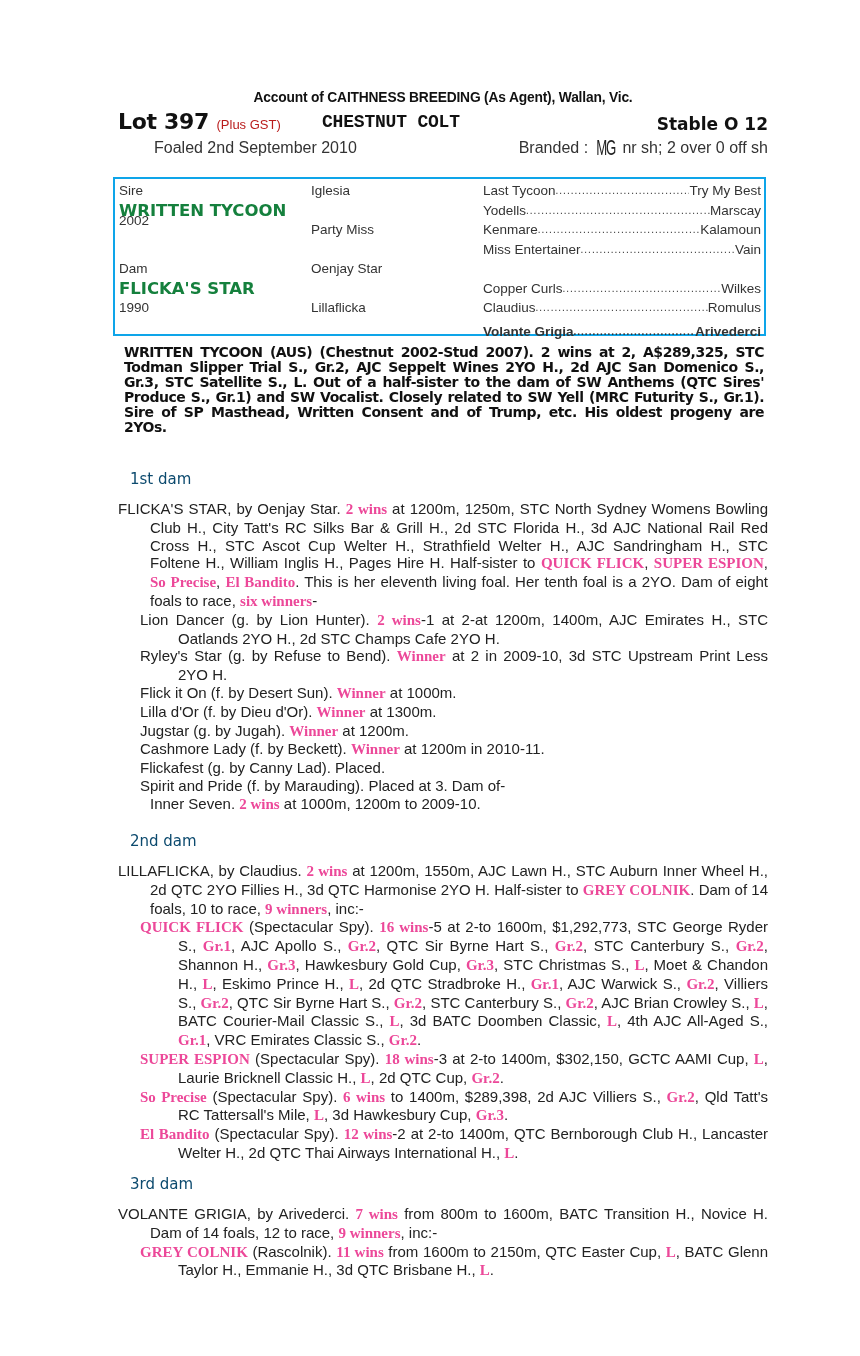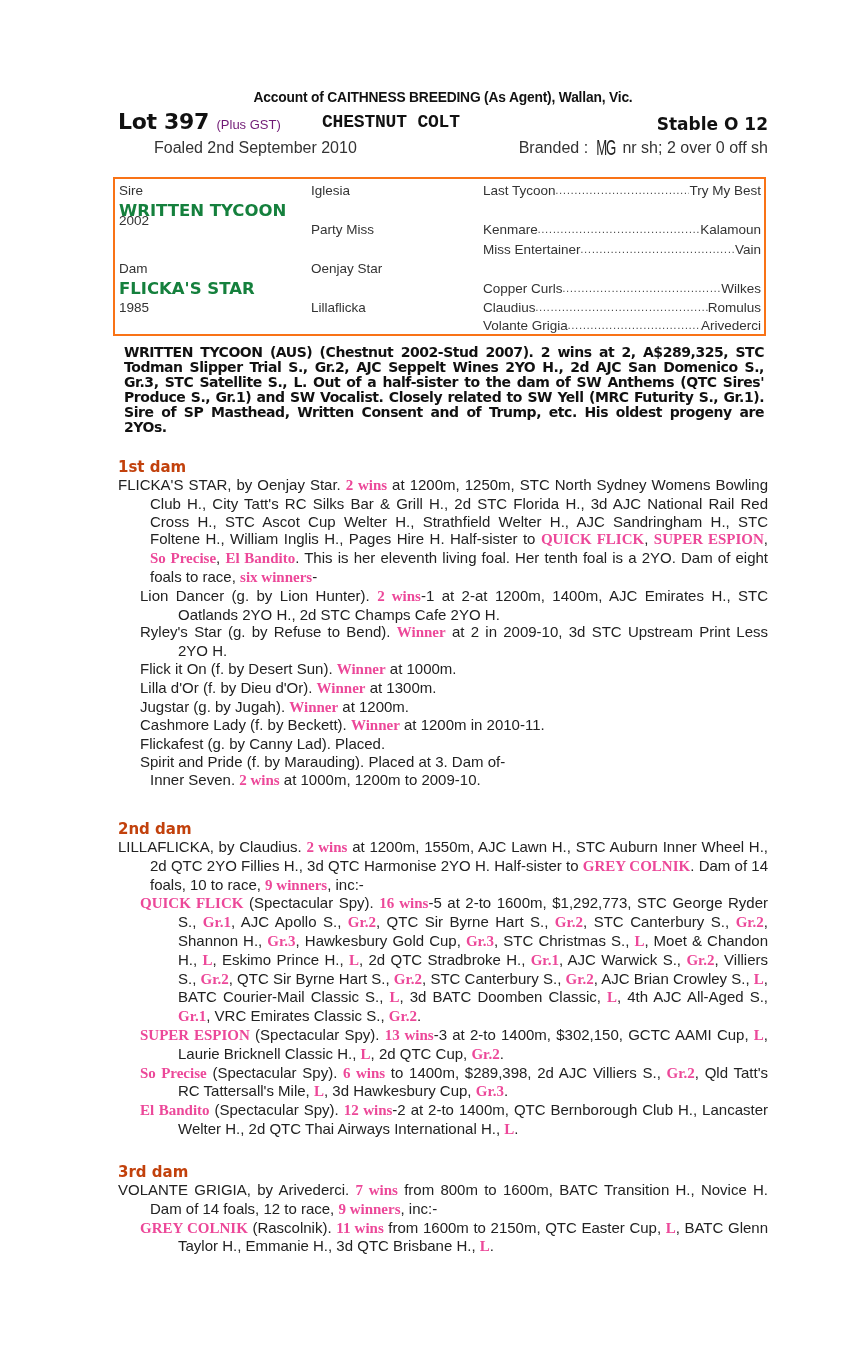--- a/index.html
+++ b/index.html
@@ -1,41 +1,41 @@
 <!DOCTYPE html>
 <html><head>
 <meta charset="utf-8">
 <style>
   html, body { margin: 0; padding: 0; background: #ffffff; }
   body { width: 860px; height: 1356px; position: relative; color: #111; font-family: "Liberation Sans", sans-serif; }
   .page { position: absolute; left: 118px; top: 88px; width: 650px; }
   .account { text-align: center; font-family: "Liberation Sans", sans-serif; font-weight: bold; font-size: 15px; letter-spacing: -0.2px; transform: scaleX(0.92); transform-origin: center; margin: 0 0 2px 0; height: 18px; line-height: 18px; }
   .lotline { position: relative; height: 28px; }
   .lot { position: absolute; left: 0; top: 0; font-family: "DejaVu Sans", sans-serif; font-weight: bold; font-size: 22px; line-height: 28px; letter-spacing: -0.3px; }
-  .lot .gst { font-family: "Liberation Sans", sans-serif; font-weight: normal; font-size: 13px; color: #701a75; letter-spacing: 0; }
+  .lot .gst { font-family: "Liberation Sans", sans-serif; font-weight: normal; font-size: 13px; color: #b91c1c; letter-spacing: 0; }
   .colt { position: absolute; left: 204px; top: 0; font-family: Liberation Mono, monospace; font-weight: bold; font-size: 18px; line-height: 28px; letter-spacing: -0.2px; }
   .stable { position: absolute; right: 0; top: 2px; font-family: "DejaVu Sans", sans-serif; font-weight: bold; font-size: 17px; line-height: 28px; }
   .foaled-line { position: relative; height: 24px; font-size: 16px; color: #333; line-height: 24px; margin-left: 36px; }
   .foaled { position: absolute; left: 0; top: 0; }
   .branded { position: absolute; right: 0; top: 0; }
   .brand-mark { display: inline-block; font-size: 22px; transform: scaleX(0.6); letter-spacing: -2px; line-height: 16px; vertical-align: -2px; margin: 0 -3px; color: #222; }
 
-  .ped { position: absolute; left: -5px; top: 89px; width: 653px; height: 159px; border: 2px solid #f97316; box-sizing: border-box; font-size: 13.5px; color: #333; }
+  .ped { position: absolute; left: -5px; top: 89px; width: 653px; height: 159px; border: 2px solid #0ea5e9; box-sizing: border-box; font-size: 13.5px; color: #333; }
   .ped .cell { position: absolute; line-height: 19.5px; white-space: nowrap; }
   .ped .big { font-family: "DejaVu Sans", sans-serif; font-weight: bold; font-size: 16.5px; color: #15803d; }
   .ped .gp { position: absolute; left: 368px; width: 278px; display: flex; line-height: 19.5px; }
   .ped .gp .l { white-space: nowrap; }
   .ped .gp .dots { flex: 1; overflow: hidden; white-space: nowrap; letter-spacing: 1px; font-size: 10px; line-height: 19.5px; }
   .ped .gp .dots::before { content: "................................................................................................................"; }
   .ped .gp .r { white-space: nowrap; }
 
   .sireblurb { position: absolute; left: 6px; top: 257px; width: 640px; font-family: "DejaVu Sans", sans-serif; font-weight: bold; font-size: 14px; line-height: 15px; text-align: justify; letter-spacing: -0.45px; transform: scaleX(1.0); }
 
   .section { position: absolute; left: 0; width: 650px; font-size: 15px; line-height: 17.8px; color: #222; }
-  .section h3 { margin: 0; font-family: "DejaVu Sans", sans-serif; font-weight: bold; font-size: 15px; line-height: 18px; color: #c2410c; }
+  .section h3 { margin: 12px; font-family: "DejaVu Sans", sans-serif; font-weight: normal; font-size: 15px; line-height: 18px; color: #0c4a6e; }
   .para { text-align: justify; }
   .hang { padding-left: 32px; text-indent: -32px; }
   .prod { padding-left: 60px; text-indent: -38px; }
   .prod2 { padding-left: 32px; text-indent: 0; }
   b, .b { font-family: Liberation Serif, serif; font-weight: bold; color: #ec4899; }
 </style>
 </head>
 <body>
 
 <div class="page">
@@ -58,31 +58,36 @@
       <span>nr sh; 2 over 0 off sh</span>
     </span>
   </div>
 
   <div class="ped">
     <div class="cell" style="left:4px;top:2px;">Sire</div>
     <div class="cell big" style="left:4px;top:22px;">WRITTEN TYCOON</div>
     <div class="cell" style="left:4px;top:32px;">2002</div>
     <div class="cell" style="left:4px;top:80px;">Dam</div>
     <div class="cell big" style="left:4px;top:100px;">FLICKA'S STAR</div>
-    <div class="cell" style="left:4px;top:119px;">1985</div>
+    <div class="cell" style="left:4px;top:119px;">1990</div>
 
     <div class="cell" style="left:196px;top:2px;">Iglesia</div>
     <div class="cell" style="left:196px;top:41px;">Party Miss</div>
     <div class="cell" style="left:196px;top:80px;">Oenjay Star</div>
     <div class="cell" style="left:196px;top:119px;">Lillaflicka</div>
 
     <div class="gp" style="top:2px;">
         <span class="l">Last Tycoon</span>
         <span class="dots"></span>
         <span class="r">Try My Best</span>
+      </div>
+    <div class="gp" style="top:21.5px;">
+        <span class="l">Yodells</span>
+        <span class="dots"></span>
+        <span class="r">Marscay</span>
       </div>
     <div class="gp" style="top:41px;">
         <span class="l">Kenmare</span>
         <span class="dots"></span>
         <span class="r">Kalamoun</span>
       </div>
     <div class="gp" style="top:60.5px;">
         <span class="l">Miss Entertainer</span>
         <span class="dots"></span>
         <span class="r">Vain</span>
@@ -90,21 +95,21 @@
     <div class="gp" style="top:99.5px;">
         <span class="l">Copper Curls</span>
         <span class="dots"></span>
         <span class="r">Wilkes</span>
       </div>
     <div class="gp" style="top:119px;">
         <span class="l">Claudius</span>
         <span class="dots"></span>
         <span class="r">Romulus</span>
       </div>
-    <div class="gp" style="top:137px;">
+    <div class="gp" style="top:143px;font-weight:bold;">
         <span class="l">Volante Grigia</span>
         <span class="dots"></span>
         <span class="r">Arivederci</span>
       </div>
   </div>
 
   <div class="sireblurb">WRITTEN TYCOON (AUS) (Chestnut 2002-Stud 2007). 2 wins at 2, A$289,325, STC Todman Slipper Trial S., Gr.2, AJC Seppelt Wines 2YO H., 2d AJC San Domenico S., Gr.3, STC Satellite S., L. Out of a half-sister to the dam of SW Anthems (QTC Sires' Produce S., Gr.1) and SW Vocalist. Closely related to SW Yell (MRC Futurity S., Gr.1). Sire of SP Masthead, Written Consent and of Trump, etc. His oldest progeny are 2YOs.</div>
 
   <div class="section" style="top:370px;">
     <h3>1st dam</h3>
@@ -122,21 +127,21 @@
     <div>
         <div class="para prod2"><span>Inner Seven. </span><b>2 wins</b><span> at 1000m, 1200m to 2009-10.</span></div>
       </div>
   </div>
 
   <div class="section" style="top:732px;">
     <h3>2nd dam</h3>
     <div class="para hang"><span>LILLAFLICKA, by Claudius. </span><b>2 wins</b><span> at 1200m, 1550m, AJC Lawn H., STC Auburn Inner Wheel H., 2d QTC 2YO Fillies H., 3d QTC Harmonise 2YO H. Half-sister to </span><b>GREY COLNIK</b><span>. Dam of 14 foals, 10 to race, </span><b>9 winners</b><span>, inc:-</span></div>
     <div>
         <div class="para prod"><b>QUICK FLICK</b><span> (Spectacular Spy). </span><b>16 wins</b><span>-5 at 2-to 1600m, $1,292,773, STC George Ryder S., </span><b>Gr.1</b><span>, AJC Apollo S., </span><b>Gr.2</b><span>, QTC Sir Byrne Hart S., </span><b>Gr.2</b><span>, STC Canterbury S., </span><b>Gr.2</b><span>, Shannon H., </span><b>Gr.3</b><span>, Hawkesbury Gold Cup, </span><b>Gr.3</b><span>, STC Christmas S., </span><b>L</b><span>, Moet &amp; Chandon H., </span><b>L</b><span>, Eskimo Prince H., </span><b>L</b><span>, 2d QTC Stradbroke H., </span><b>Gr.1</b><span>, AJC Warwick S., </span><b>Gr.2</b><span>, Villiers S., </span><b>Gr.2</b><span>, QTC Sir Byrne Hart S., </span><b>Gr.2</b><span>, STC Canterbury S., </span><b>Gr.2</b><span>, AJC Brian Crowley S., </span><b>L</b><span>, BATC Courier-Mail Classic S., </span><b>L</b><span>, 3d BATC Doomben Classic, </span><b>L</b><span>, 4th AJC All-Aged S., </span><b>Gr.1</b><span>, VRC Emirates Classic S., </span><b>Gr.2</b><span>.</span></div>
-        <div class="para prod"><b>SUPER ESPION</b><span> (Spectacular Spy). </span><b>13 wins</b><span>-3 at 2-to 1400m, $302,150, GCTC AAMI Cup, </span><b>L</b><span>, Laurie Bricknell Classic H., </span><b>L</b><span>, 2d QTC Cup, </span><b>Gr.2</b><span>.</span></div>
+        <div class="para prod"><b>SUPER ESPION</b><span> (Spectacular Spy). </span><b>18 wins</b><span>-3 at 2-to 1400m, $302,150, GCTC AAMI Cup, </span><b>L</b><span>, Laurie Bricknell Classic H., </span><b>L</b><span>, 2d QTC Cup, </span><b>Gr.2</b><span>.</span></div>
         <div class="para prod"><b>So Precise</b><span> (Spectacular Spy). </span><b>6 wins</b><span> to 1400m, $289,398, 2d AJC Villiers S., </span><b>Gr.2</b><span>, Qld Tatt's RC Tattersall's Mile, </span><b>L</b><span>, 3d Hawkesbury Cup, </span><b>Gr.3</b><span>.</span></div>
         <div class="para prod"><b>El Bandito</b><span> (Spectacular Spy). </span><b>12 wins</b><span>-2 at 2-to 1400m, QTC Bernborough Club H., Lancaster Welter H., 2d QTC Thai Airways International H., </span><b>L</b><span>.</span></div>
       </div>
   </div>
 
   <div class="section" style="top:1075px;">
     <h3>3rd dam</h3>
     <div class="para hang"><span>VOLANTE GRIGIA, by Arivederci. </span><b>7 wins</b><span> from 800m to 1600m, BATC Transition H., Novice H. Dam of 14 foals, 12 to race, </span><b>9 winners</b><span>, inc:-</span></div>
     <div>
         <div class="para prod"><b>GREY COLNIK</b><span> (Rascolnik). </span><b>11 wins</b><span> from 1600m to 2150m, QTC Easter Cup, </span><b>L</b><span>, BATC Glenn Taylor H., Emmanie H., 3d QTC Brisbane H., </span><b>L</b><span>.</span></div>

